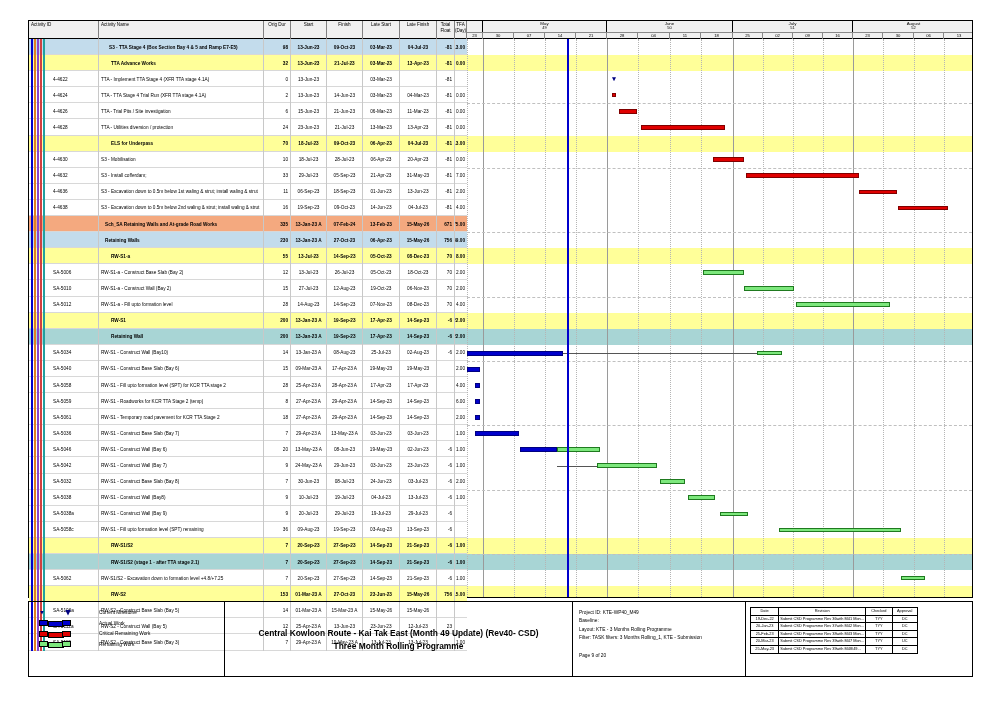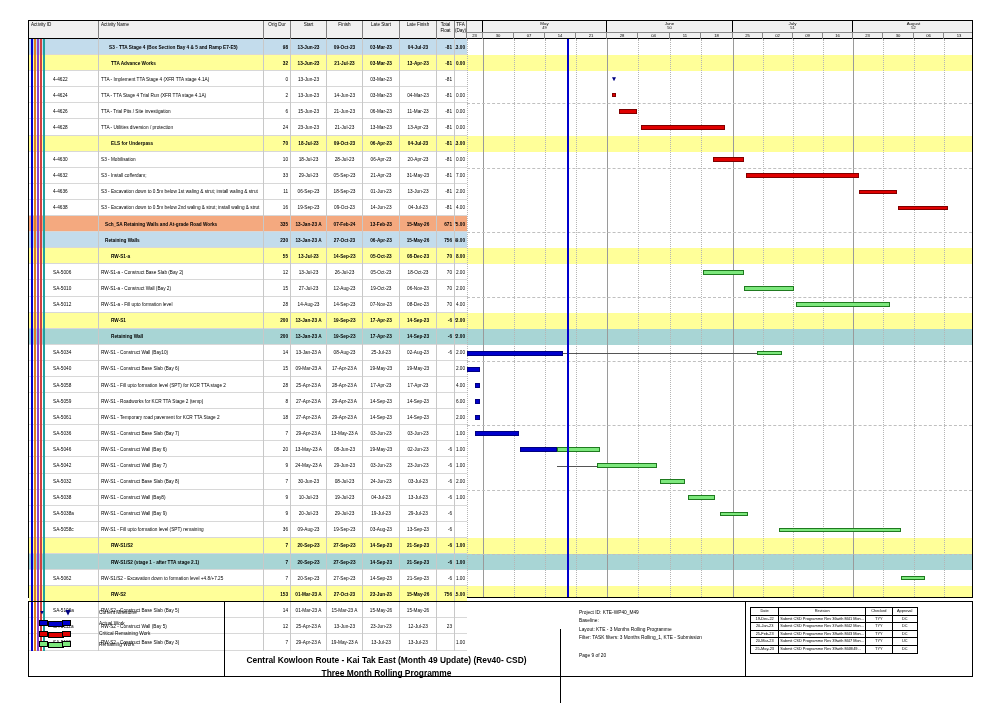--- a/index.html
+++ b/index.html
@@ -969,21 +969,21 @@
             <div class="lgsym">
               <div class="sym-box" style="left: 2px; background: rgb(125, 232, 125); border: 1px solid rgb(0, 0, 0);"></div>
               <div class="sym-bar" style="left: 11px; width: 14px; background: rgb(125, 232, 125); border: 1px solid rgb(0, 0, 0);"></div>
               <div class="sym-box" style="left: 25px; background: rgb(125, 232, 125); border: 1px solid rgb(0, 0, 0);"></div>
             </div>
             <div class="lgtxt">Remaining Work</div>
           </div>
         </div>
     </div>
 
-    <div class="tb-seg" style="left:184px;width:348px;margin-top:27px;">
+    <div class="tb-seg" style="left:196px;width:348px;">
       <div class="title-c">
         <div class="title-1">Central Kowloon Route - Kai Tak East (Month 49 Update) (Rev40- CSD)</div>
         <div class="title-2">Three Month Rolling Programme</div>
       </div>
     </div>
 
     <div class="tb-seg meta" style="left:544px;width:173px;">
       <div>Project ID: KTE-WP40_M49</div>
       <div>Baseline:</div>
       <div>Layout: KTE - 3 Months Rolling Programme</div>

